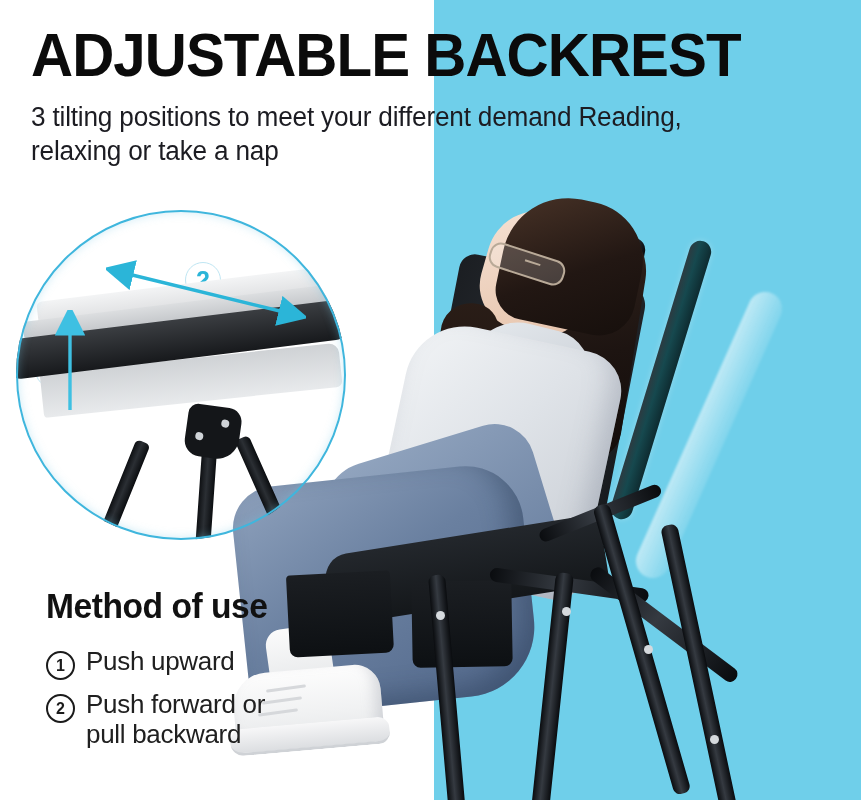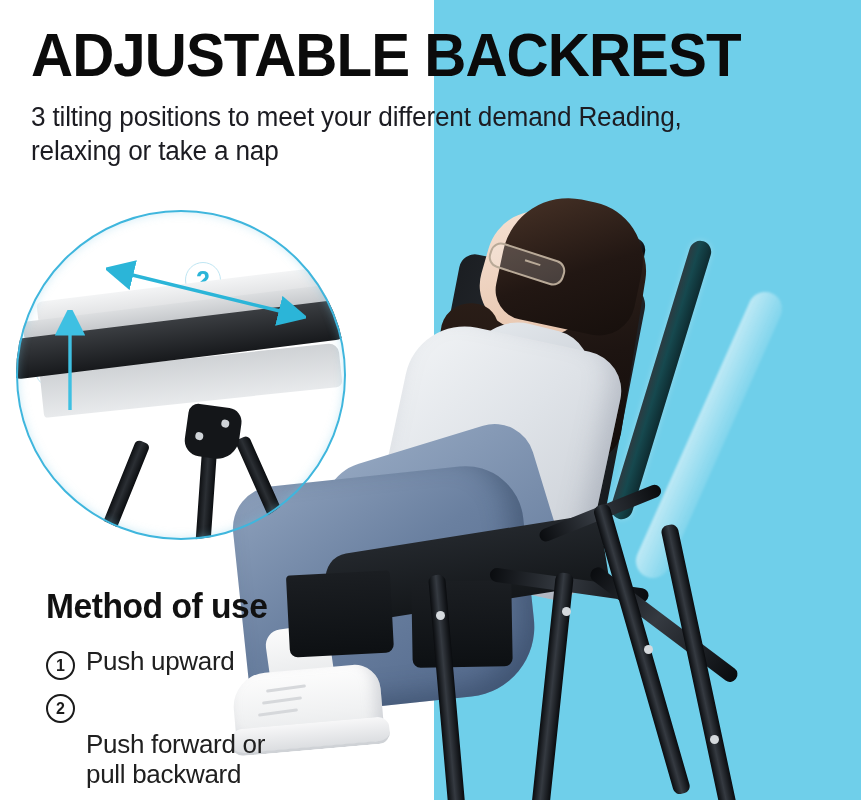--- a/index.html
+++ b/index.html
@@ -363,18 +363,18 @@
 
   <div class="method">
     <div class="method-title">Method of use</div>
     <div class="method-list">
       <div class="m-row">
         <div class="m-num">1</div>
         <div class="m-txt">Push upward</div>
       </div>
       <div class="m-row">
         <div class="m-num">2</div>
-        <div class="m-txt" style="max-width:200px;margin-top:40px;">Push forward or pull backward</div>
+        <div class="m-txt" style="max-width:200px;">Push forward or pull backward</div>
       </div>
     </div>
   </div>
 
 </div>
 
 </body></html>

